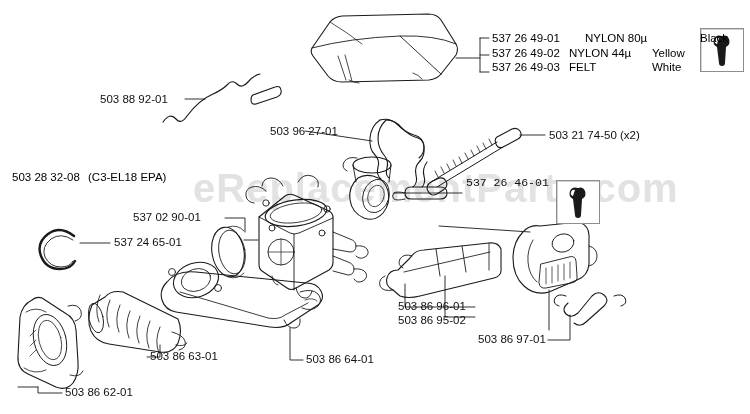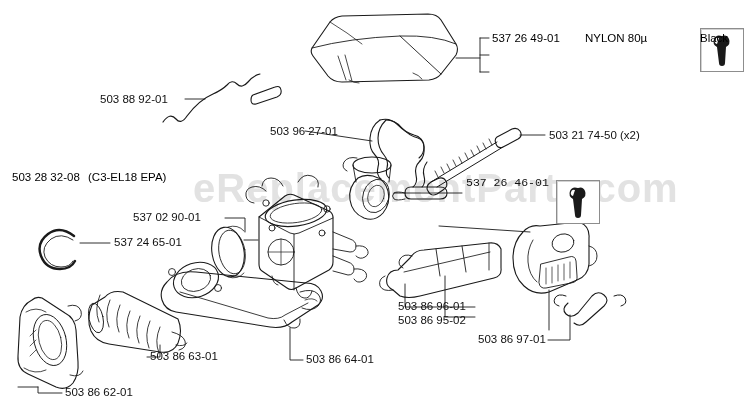--- a/index.html
+++ b/index.html
@@ -238,20 +238,30 @@
     <path d="M18 9 q-3 -1 -4 2 q-1 3 2 4" fill="#ffffff"></path>
   </svg>
 </div>
 
 <div class="grp" style="left:492px;top:31px;">
   <div>
     <span>537 26 49-01</span>
     <span class="b" style="margin-left:22px;">NYLON 80µ</span>
     <span class="b" style="position:absolute;left:160px;padding-left:48px;">Black</span>
   </div>
+  <div>
+    <span>537 26 49-02</span>
+    <span class="b" style="margin-left:6px;">NYLON 44µ</span>
+    <span class="b" style="position:absolute;left:160px;">Yellow</span>
+  </div>
+  <div>
+    <span>537 26 49-03</span>
+    <span class="b" style="margin-left:6px;">FELT</span>
+    <span class="b" style="position:absolute;left:160px;">White</span>
+  </div>
 </div>
 
 <div class="grp" style="left:12px;top:170px;">
   <div>
     <span>503 28 32-08</span>
     <span class="b" style="margin-left:5px;">(C3-EL18 EPA)</span>
   </div>
 </div>
 
 <div class="lbl" style="left:100px;top:93px;">503 88 92-01</div>

